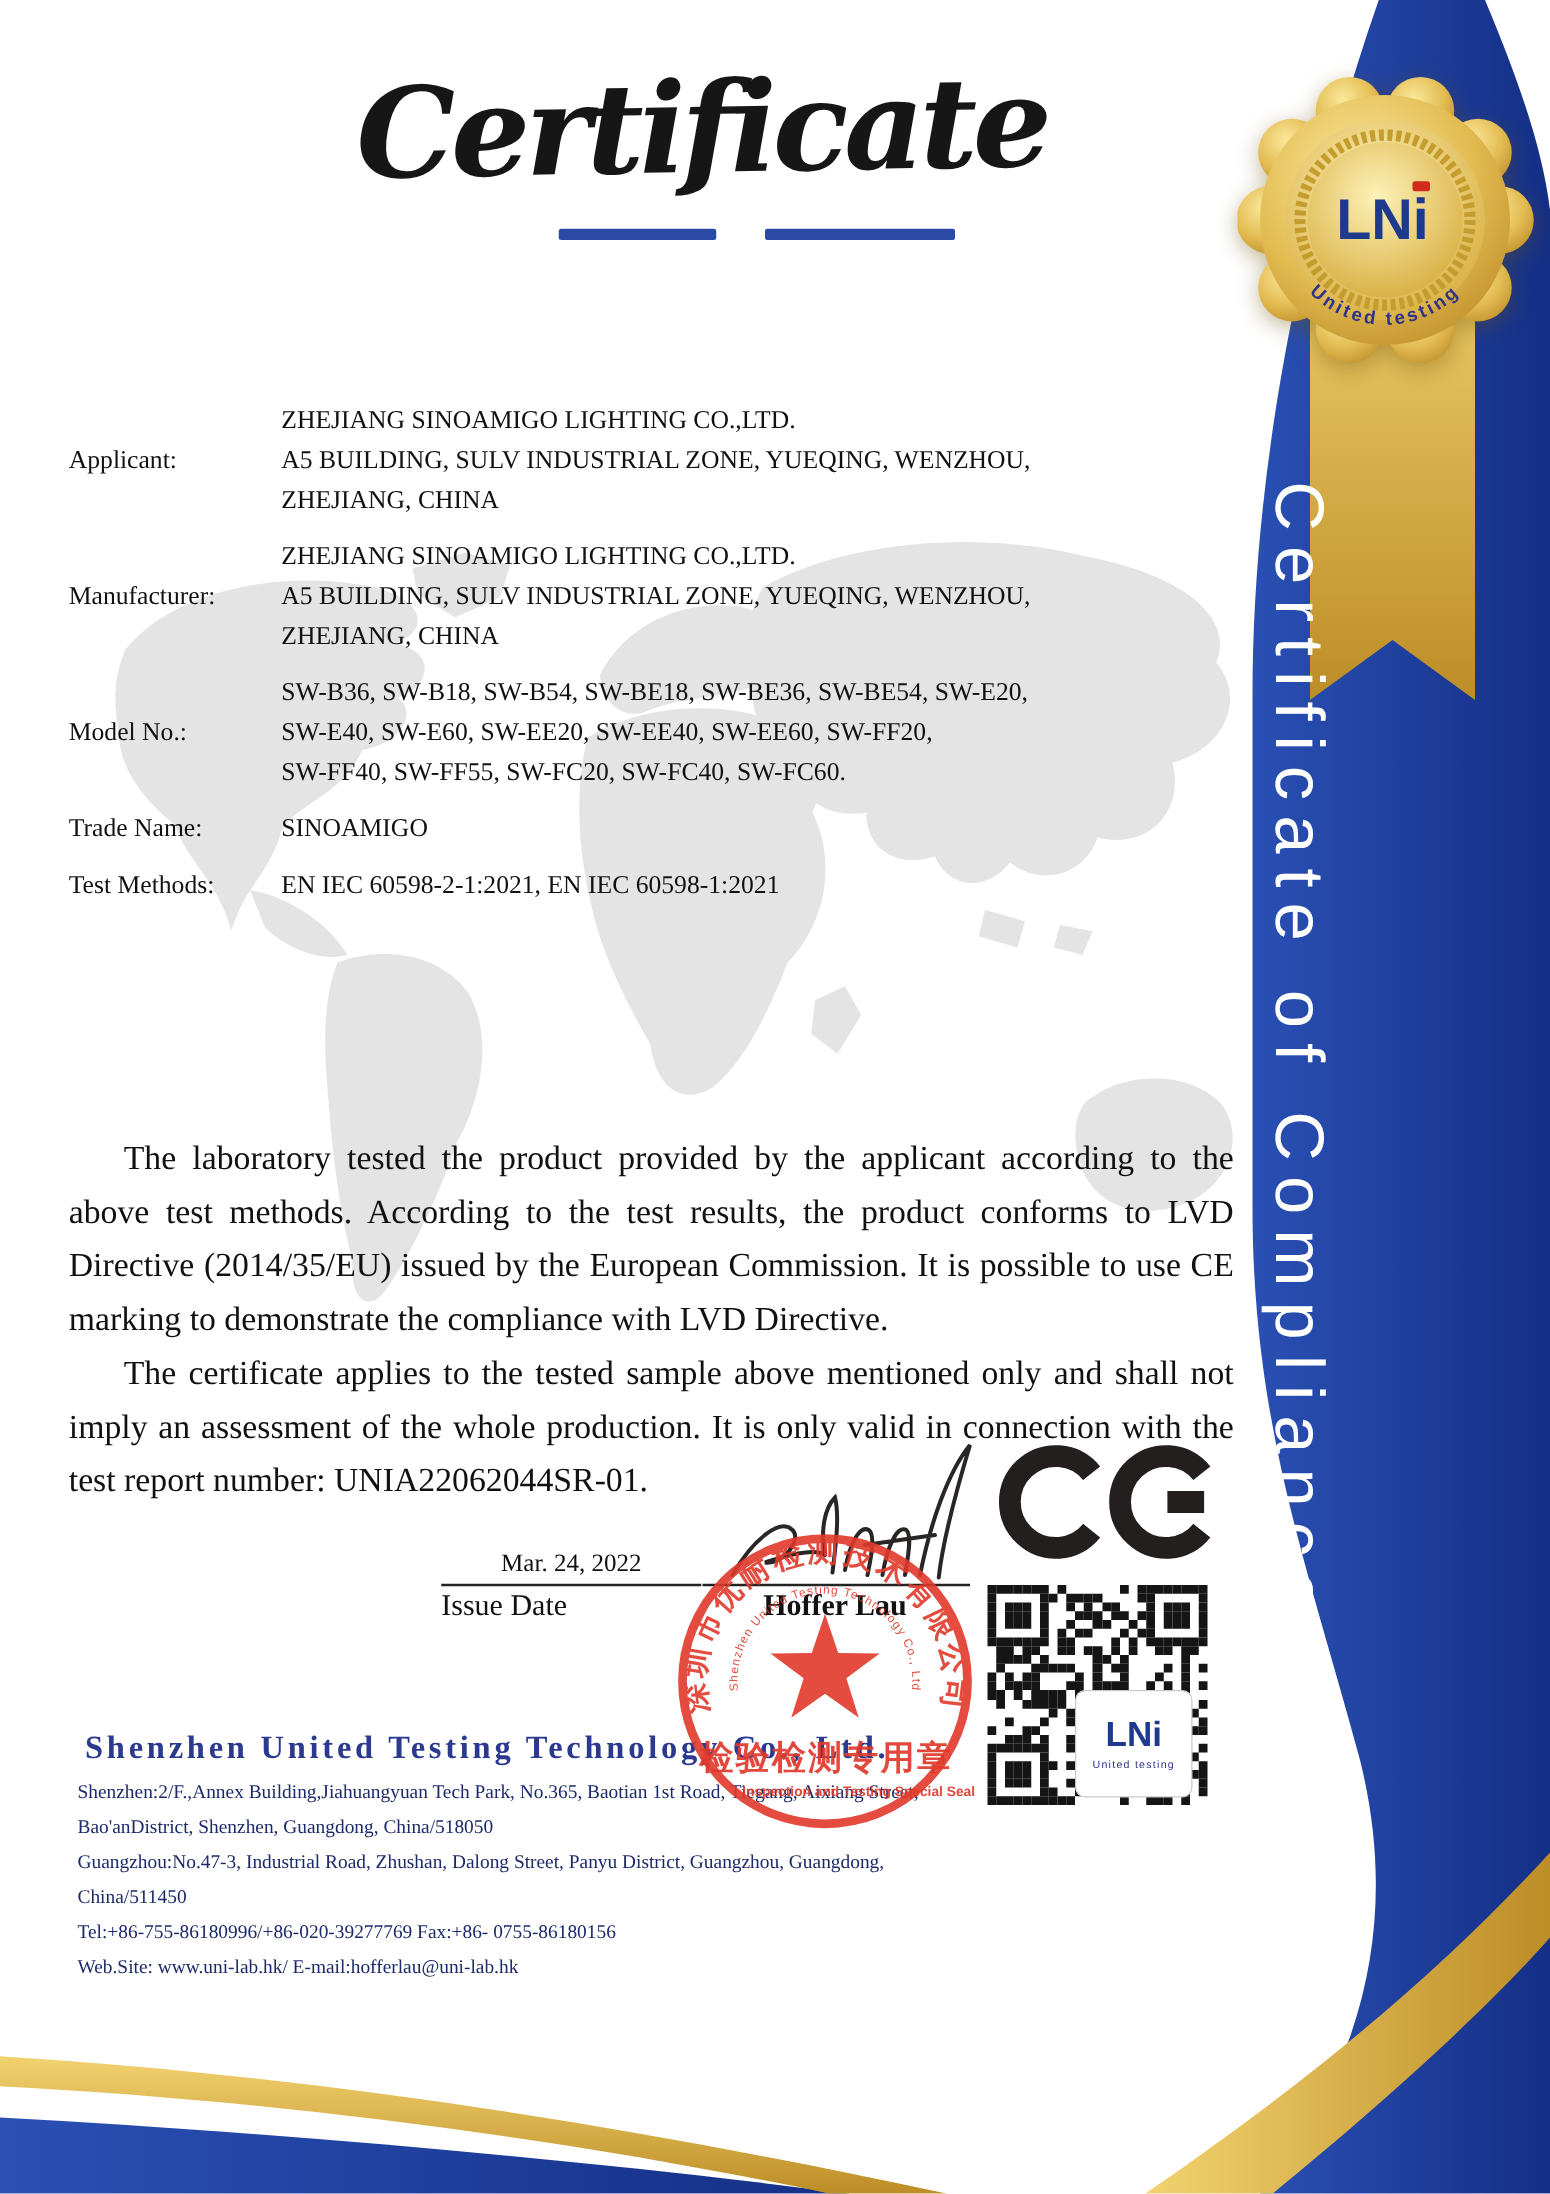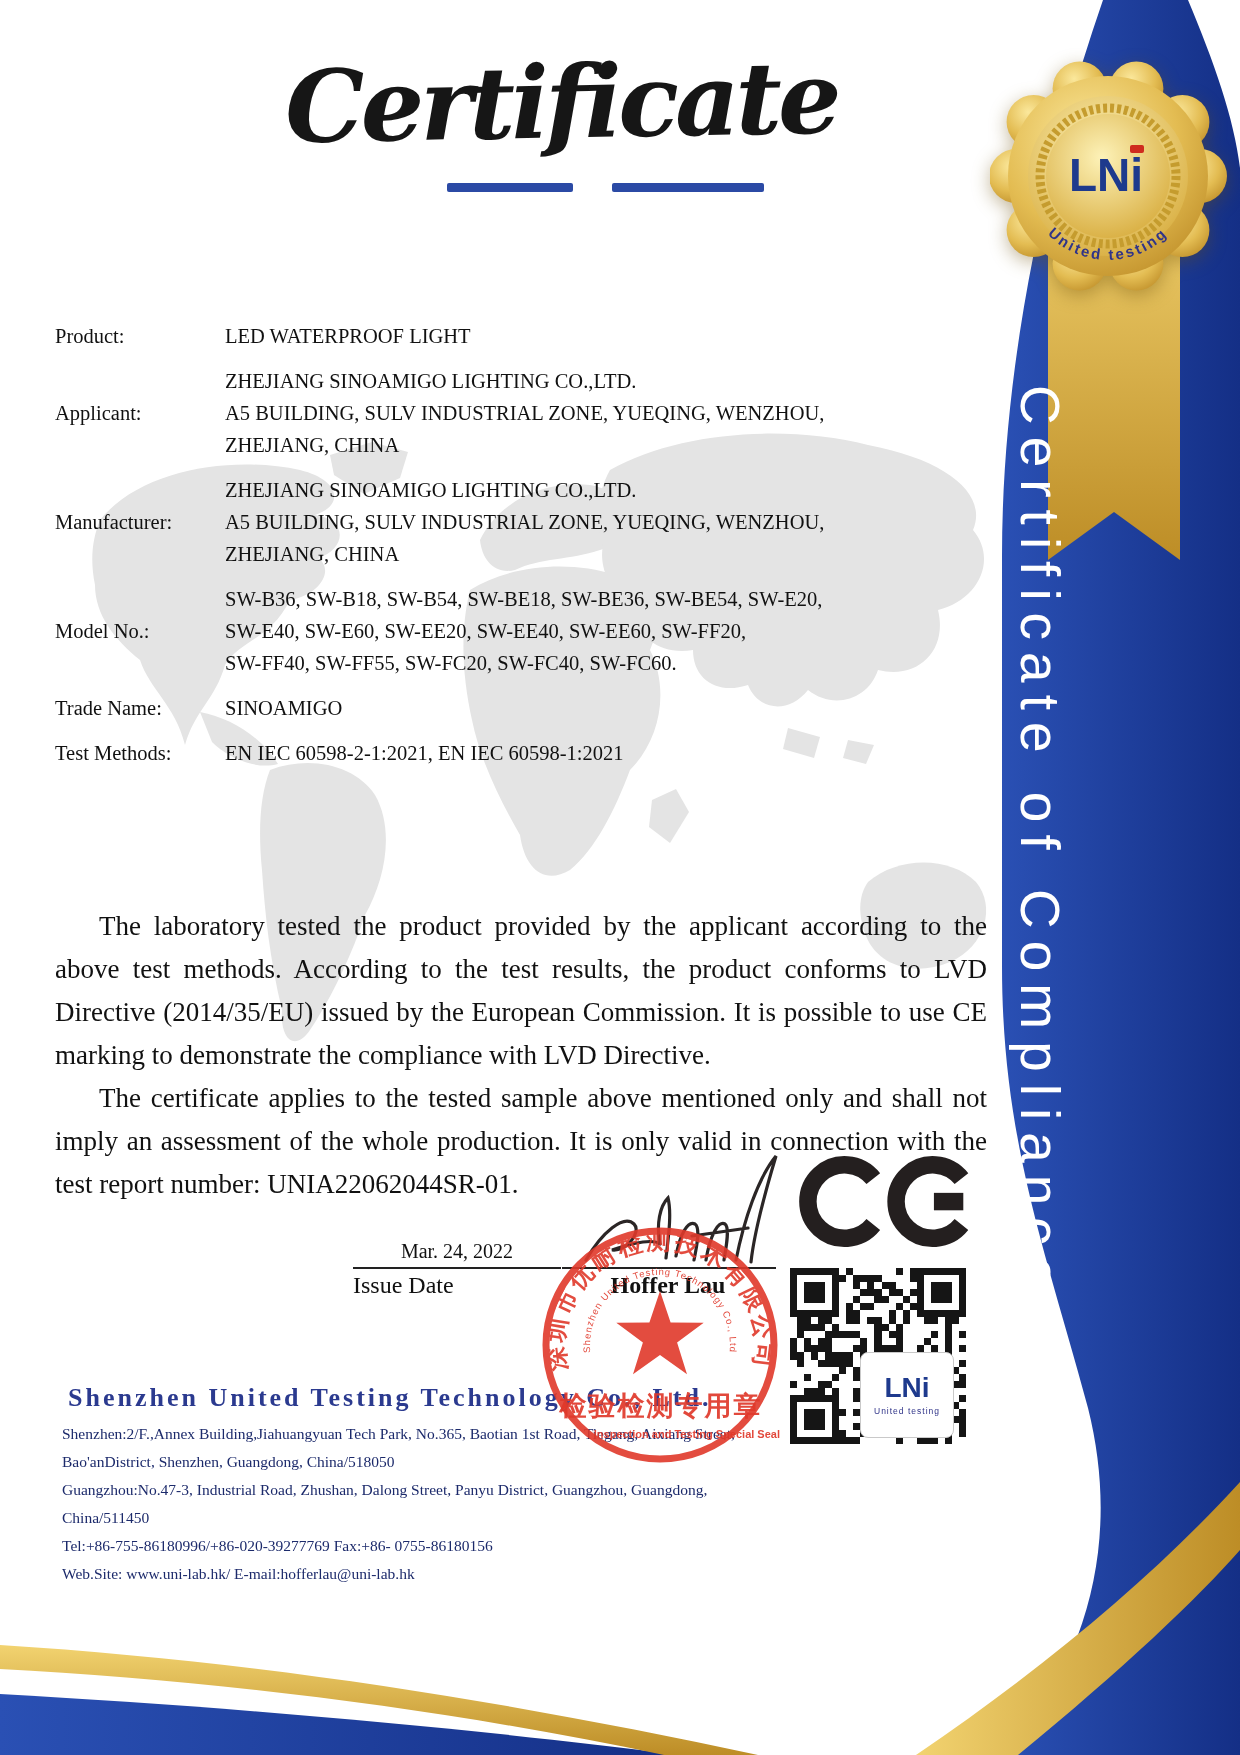--- a/index.html
+++ b/index.html
@@ -171,24 +171,20 @@
 
   <div id="ribbon-text" class="abs">Certificate of Compliance</div>
 
   <div id="title" class="abs">Certificate</div>
   <div class="t-underline" style="left:447px;top:183px;width:126px;"></div>
   <div class="t-underline" style="left:612px;top:183px;width:152px;"></div>
 
 
   <div id="info" class="abs">
     <div class="irow">
-      <div class="ilabel">Product:</div>
-      <div class="ival">LED WATERPROOF LIGHT</div>
-    </div>
-    <div class="irow">
       <div class="ilabel">Applicant:</div>
       <div class="ival">ZHEJIANG SINOAMIGO LIGHTING CO.,LTD.
 A5 BUILDING, SULV INDUSTRIAL ZONE, YUEQING, WENZHOU,
 ZHEJIANG, CHINA</div>
     </div>
     <div class="irow">
       <div class="ilabel">Manufacturer:</div>
       <div class="ival">ZHEJIANG SINOAMIGO LIGHTING CO.,LTD.
 A5 BUILDING, SULV INDUSTRIAL ZONE, YUEQING, WENZHOU,
 ZHEJIANG, CHINA</div>

